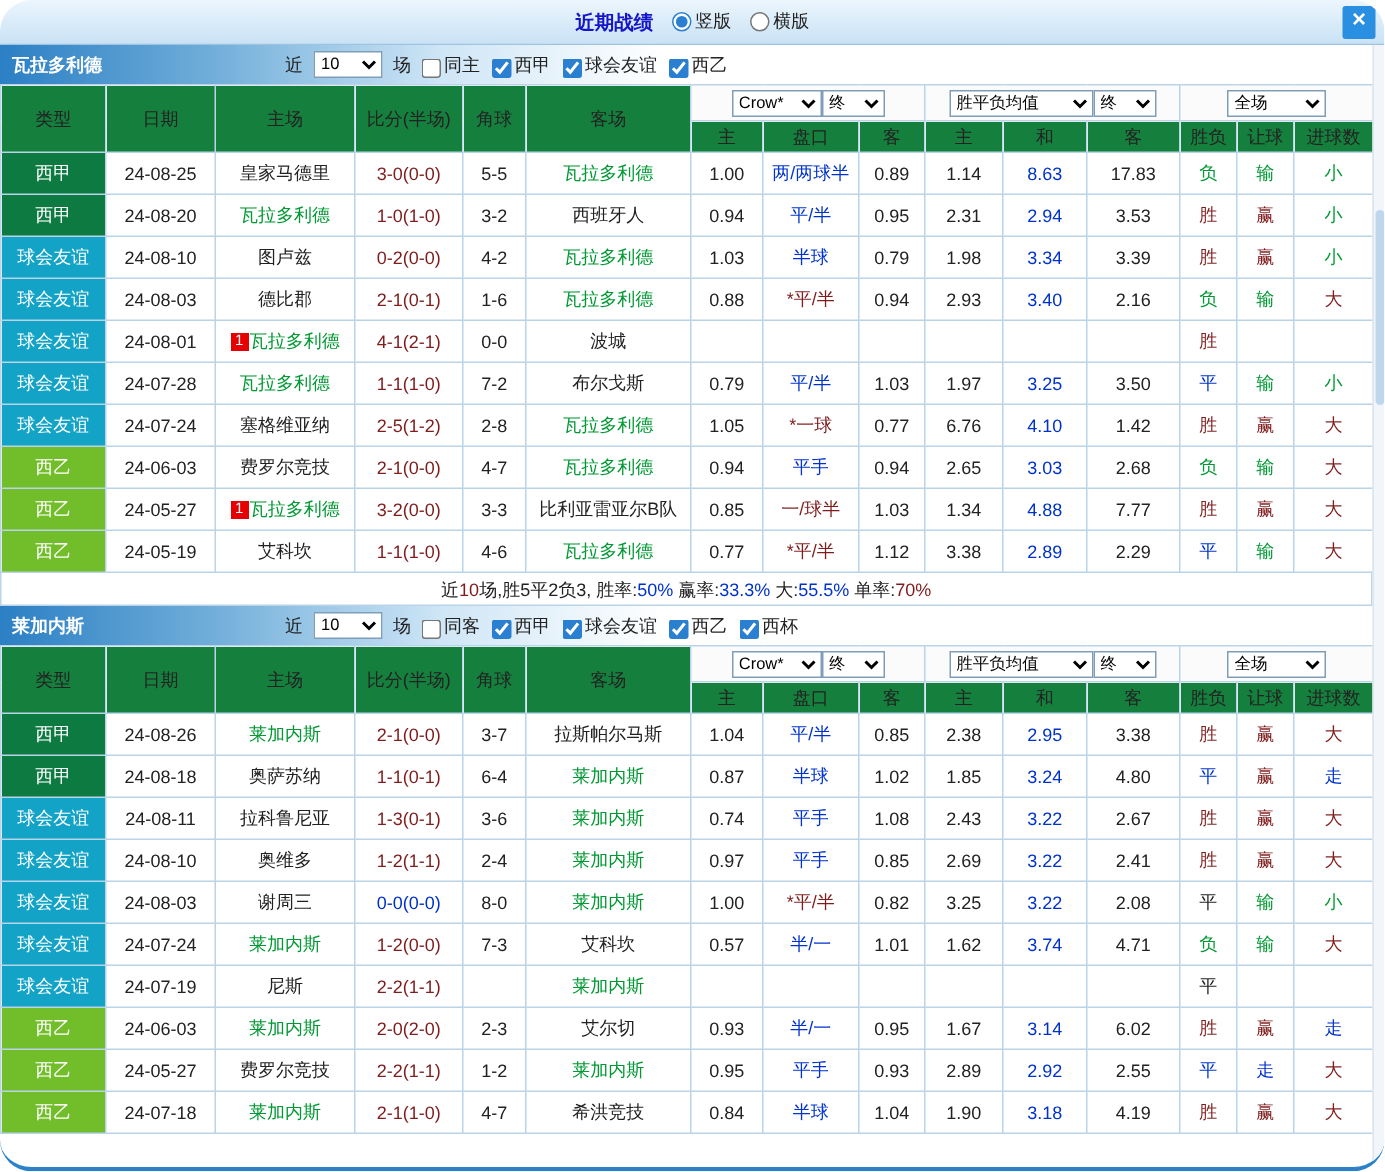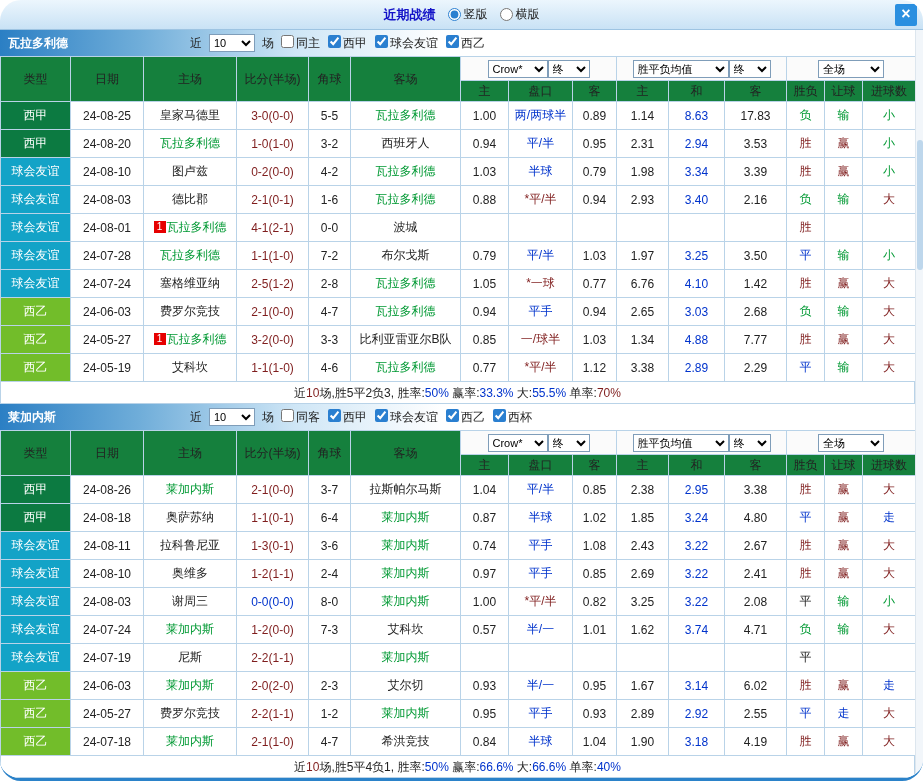--- a/index.html
+++ b/index.html
@@ -16,21 +16,21 @@
   input[type=radio], input[type=checkbox] { accent-color:#2a7fd0; width:13px; height:13px; margin:0; }
   .close-btn { position:absolute; right:6px; top:4px; width:22px; height:22px; background:#2a8fe0;
                color:#fff; text-align:center; line-height:20px; font-size:16px; font-weight:bold;
                border-radius:2px; cursor:pointer; }
   
   .section-bar { height:26px; display:flex; align-items:center;
                  background:linear-gradient(to right,#2b7fc4 0%,#6fadd9 15%,#cfe6f6 32%,#ffffff 48%); }
   .team-name { color:#fff; font-weight:bold; padding-left:8px; width:190px; flex:0 0 auto; }
   .filters { display:flex; align-items:center; gap:7px; margin-left:0; }
   .cb-group { display:inline-flex; align-items:center; gap:8px; }
-  .cb-label { display:inline-flex; align-items:flex-start; gap:2px; cursor:pointer; }
+  .cb-label { display:inline-flex; align-items:flex-end; gap:2px; cursor:pointer; }
   select { font-size:11px; height:18px; border:1px solid #7f9db9; background:#fff; }
   .sel-near { width:46px; } .sel-crow { width:60px; } .sel-end { width:42px; }
   .sel-mean { width:96px; } .sel-period { width:66px; }
   
   table { border-collapse:collapse; table-layout:fixed; width:915px; }
   td { border:1px solid #b9d3e8; text-align:center; overflow:hidden; white-space:nowrap; }
   thead td { background:#15803d; color:#222; }
   .head-a td { height:24px; }
   .head-b td { height:21px; }
   tbody td { height:28px; background:#fff; }
@@ -568,20 +568,19 @@
               <td>1.90</td>
               <td class="c-blue">3.18</td>
               <td>4.19</td>
               <td class="c-red">胜</td>
               <td class="c-red">赢</td>
               <td class="c-red">大</td>
             </tr>
           </tbody>
     </table>
 
-    <div class="summary"><span class="c-black">近</span><span class="c-red">10</span><span class="c-black">场,胜5平4负1, 胜率:</span><span class="c-blue">50%</span><span class="c-black"> 赢率:</span><span class="c-blue">66.6%</span><span class="c-black"> 大:</span><span class="c-blue">66.6%</span><span class="c-black"> 单率:</span><span class="c-blue">40%</span></div>
   </section>
 </div>
 
   <div class="scroll-track">
     <div class="scroll-thumb"></div>
   </div>
 </div>
 
 </body></html>

